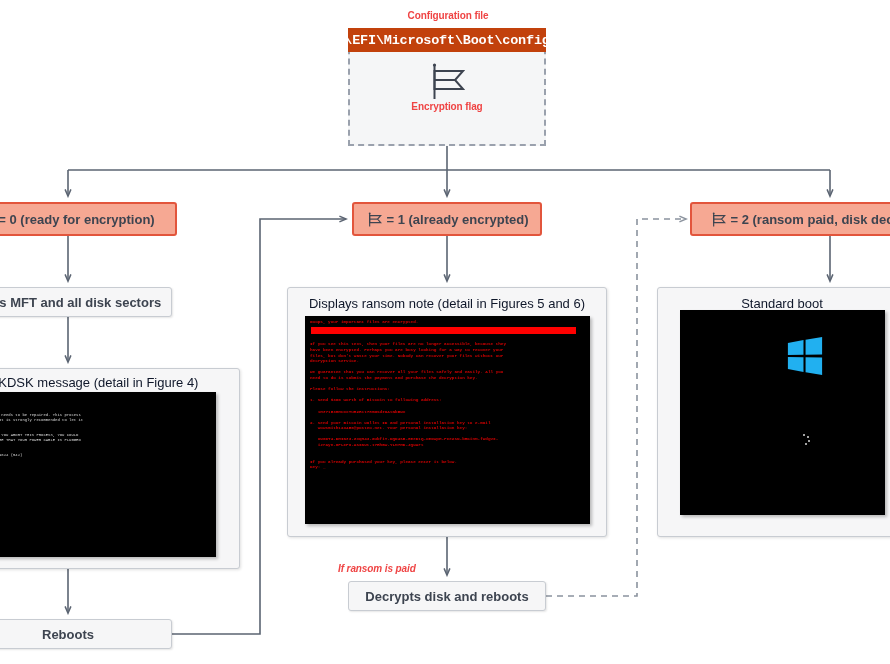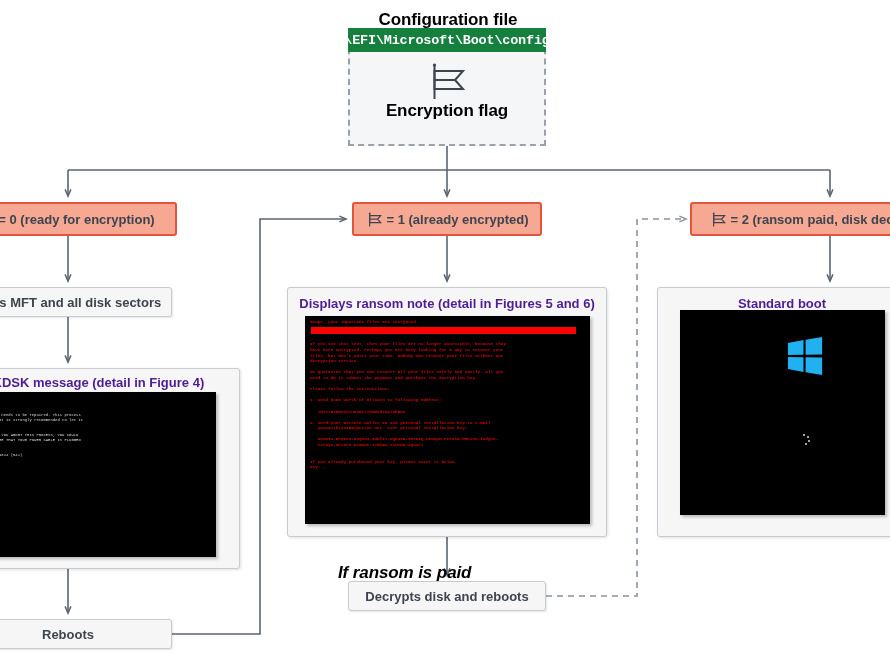--- a/index.html
+++ b/index.html
@@ -6,29 +6,29 @@
   body{
     width:890px;height:664px;overflow:hidden;position:relative;
     background:#ffffff;
     font-family:"Liberation Sans","DejaVu Sans",sans-serif;
     color:#3b4252;
   }
   .canvas{position:absolute;left:0;top:0;width:890px;height:664px;}
 
   
   .abs{position:absolute;box-sizing:border-box;}
-  .lbl{position:absolute;font-size:17px;font-weight:700;color:#000000;
+  .lbl{position:absolute;font-size:10px;font-weight:700;color:#ef4444;
        letter-spacing:-.1px;white-space:nowrap;}
 
   
   #cfg-title{left:348px;top:10px;width:200px;text-align:center;}
   #cfg-box{left:348px;top:28px;width:198px;height:118px;
            border:2px dashed #9aa1ad;background:#f5f6f7;}
   #cfg-head{left:348px;top:28px;width:198px;height:24px;
-            background:#15803d;color:#ffffff;
+            background:#c2410c;color:#ffffff;
             font-family:"Liberation Mono","DejaVu Sans Mono",monospace;
             font-size:13.5px;font-weight:700;letter-spacing:-.2px;
             display:flex;align-items:center;justify-content:center;}
   #cfg-flagwrap{left:348px;top:58px;width:198px;height:46px;
                 display:flex;align-items:center;justify-content:center;}
   #cfg-flaglabel{left:348px;top:101px;width:198px;text-align:center;font-weight:700;}
 
   
   .state{height:34px;background:#f6a893;border:2px solid #e2553c;
          border-radius:3px;display:flex;align-items:center;
@@ -44,21 +44,21 @@
         font-size:13px;font-weight:700;color:#3d4450;white-space:nowrap;
         box-shadow:1px 1px 2px rgba(0,0,0,.10);}
   #box-encrypt{left:-36px;top:287px;width:208px;height:30px;}
   #box-reboots{left:-36px;top:619px;width:208px;height:30px;}
   #box-decrypts{left:348px;top:581px;width:198px;height:30px;}
 
   
   .panel{background:#f6f6f7;border:1px solid #c8ccd2;border-radius:3px;
          box-shadow:1px 1px 3px rgba(0,0,0,.12);}
   .panel-title{position:absolute;left:0;width:100%;text-align:center;
-               font-size:13px;font-weight:700;color:#4c1d95;}
+               font-size:13px;font-weight:400;color:#0f172a;}
 
   #panel-chkdsk{left:-62px;top:368px;width:302px;height:201px;}
   #panel-chkdsk .panel-title{top:6px;}
   #shot-chkdsk{left:-54px;top:392px;width:270px;height:165px;
                background:#000000;box-shadow:2px 2px 3px rgba(0,0,0,.25);
                overflow:hidden;}
 
   #panel-ransom{left:287px;top:287px;width:320px;height:250px;}
   #panel-ransom .panel-title{top:8px;}
   #shot-ransom{left:305px;top:316px;width:285px;height:208px;

